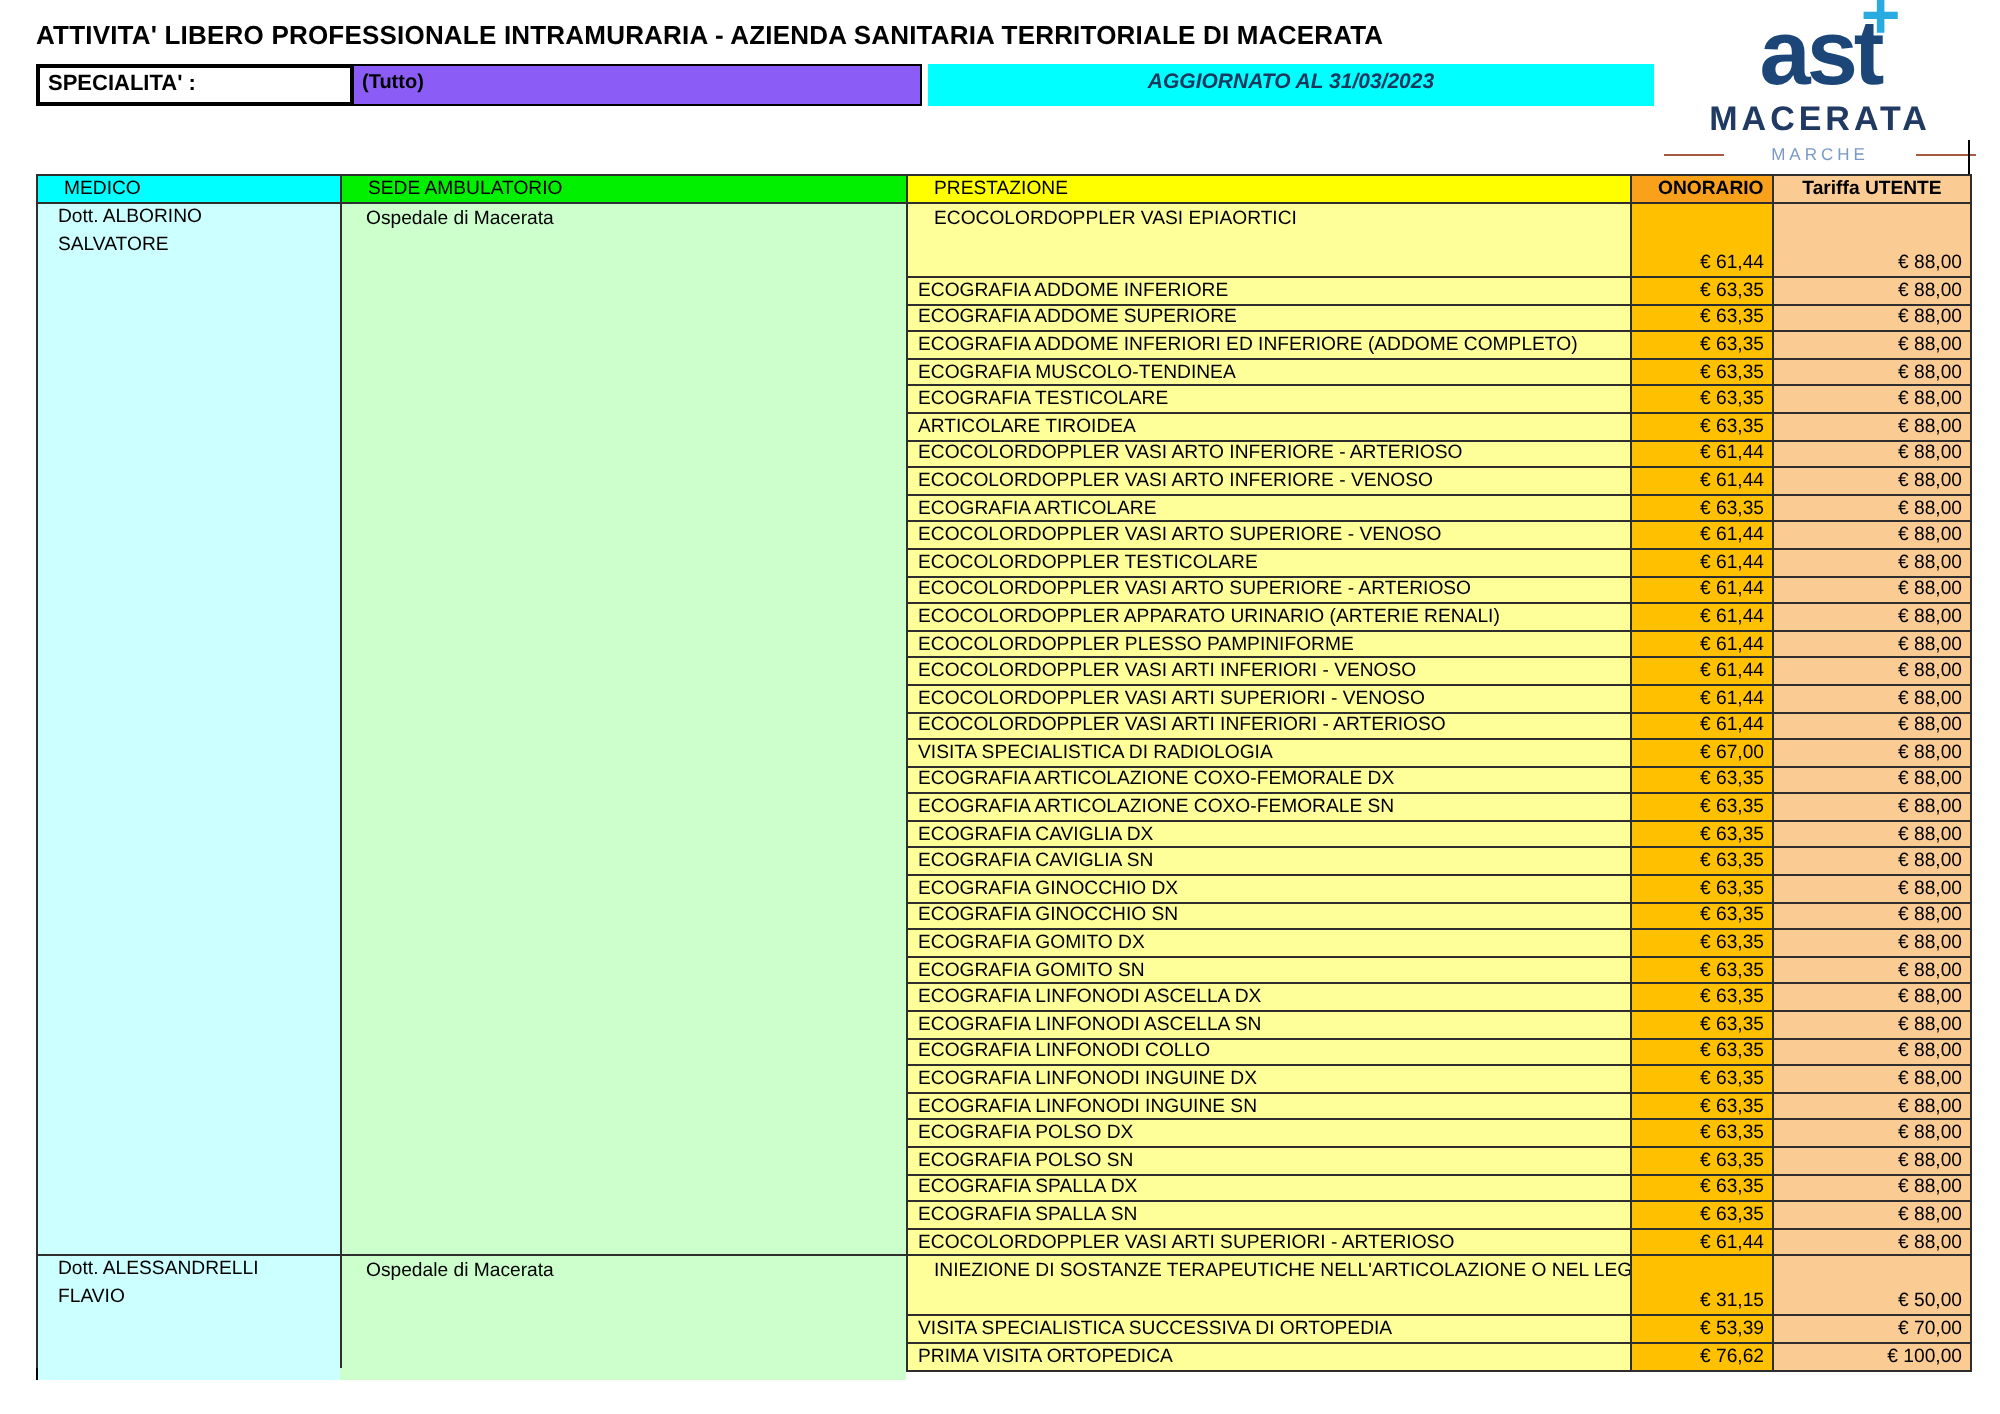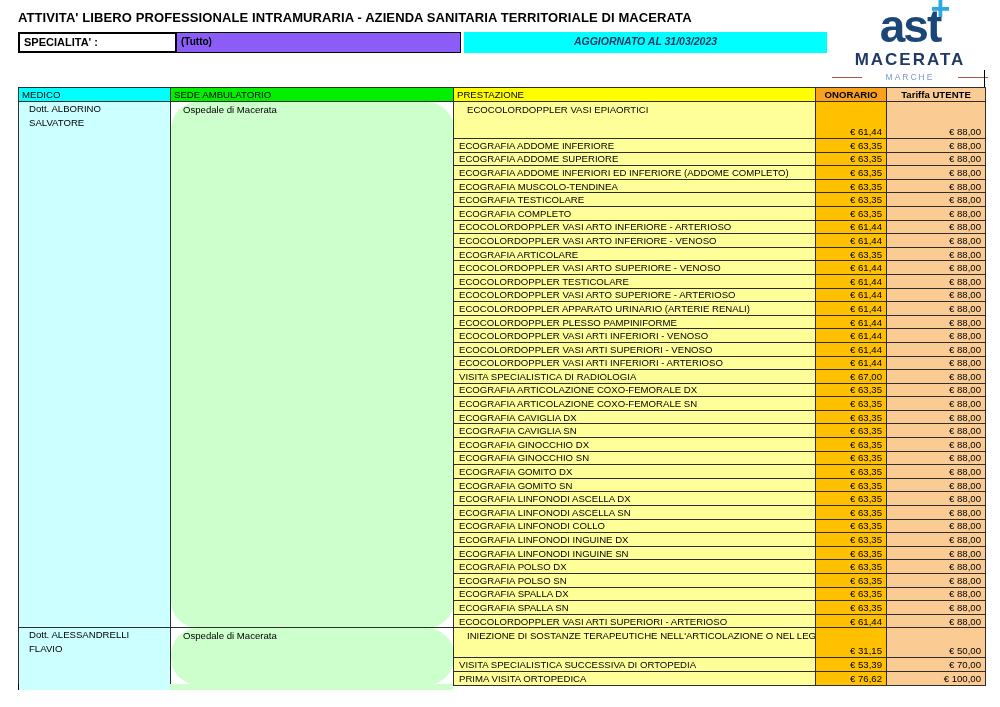--- a/index.html
+++ b/index.html
@@ -21,33 +21,33 @@
   .logo-region { display:flex; align-items:center; justify-content:space-between; gap:4px; margin-top:2px; }
   .logo-region .rtext { font-size:8.5px; color:#7A99C4; letter-spacing:2px; }
   .logo-region .rline { width:30px; height:1px; background:#A85A40; }
 
   .edge-line { position:absolute; left:984px; top:70px; width:1px; height:17px; background:#000; }
 
   table.sheet { position:absolute; left:18px; top:87px; border-collapse:collapse; table-layout:fixed; width:967px; border:1px solid #000; }
   .sheet col.c-med { width:152px; } .sheet col.c-sede { width:283px; } .sheet col.c-pre { width:362px; } .sheet col.c-on { width:71px; } .sheet col.c-tar { width:99px; }
   .sheet th, .sheet td { border:1px solid #2e2e2e; font-size:9.6px; overflow:hidden; white-space:nowrap; }
   .sheet thead tr { height:14px; }
-  .sheet th { text-align:left; font-weight:normal; padding:0 3px; }
+  .sheet th { text-align:left; font-weight:normal; padding:0 13px; }
   th.h-med { background:#00FFFF; }
   th.h-sede { background:#00F000; }
   th.h-pre { background:#FFFF00; }
   th.h-on { background:#F9A11B; font-weight:bold; text-align:center; }
   th.h-tar { background:#FBCB94; font-weight:bold; text-align:center; }
 
   .sheet tbody tr { height:13.6px; }
   .sheet tbody tr.tall-a { height:37px; }
   .sheet tbody tr.tall-b { height:30px; }
 
   td.medico-cell { background:#CCFFFF; vertical-align:top; font-weight:normal; padding:0 3px 0 10px; line-height:14px;margin-top:46px; }
-  td.sede-cell { background:#CCFFCC; vertical-align:top; padding:2px 3px 0 12px;border-radius:27px; }
+  td.sede-cell { background:#CCFFCC; vertical-align:top; padding:2px 3px 0 12px; }
   td.prest { background:#FFFF9A; padding:0 3px 0 5px; }
   td.prest.tall-prest { vertical-align:top; padding-top:2px; padding-left:13px; }
   td.onor { background:#FFC000; text-align:right; padding:0 4px; }
   td.tar { background:#FBCB94; text-align:right; padding:0 4px; }
   tr.tall-a td.onor, tr.tall-a td.tar, tr.tall-b td.onor, tr.tall-b td.tar { vertical-align:bottom; padding-bottom:1px; }
 
   .continuation { position:absolute; left:18px; top:684px; display:flex; height:6px; }
   .cont-med { width:152px; background:#CCFFFF; border-left:1px solid #000; }
   .cont-sede { width:283px; background:#CCFFCC; }
 </style>
@@ -123,21 +123,21 @@
           <td class="prest">ECOGRAFIA MUSCOLO-TENDINEA</td>
           <td class="onor">€ 63,35</td>
           <td class="tar">€ 88,00</td>
         </tr>
         <tr>
           <td class="prest">ECOGRAFIA TESTICOLARE</td>
           <td class="onor">€ 63,35</td>
           <td class="tar">€ 88,00</td>
         </tr>
         <tr>
-          <td class="prest">ECOGRAFIA COMPLETO</td>
+          <td class="prest">ARTICOLARE TIROIDEA</td>
           <td class="onor">€ 63,35</td>
           <td class="tar">€ 88,00</td>
         </tr>
         <tr>
           <td class="prest">ECOCOLORDOPPLER VASI ARTO INFERIORE - ARTERIOSO</td>
           <td class="onor">€ 61,44</td>
           <td class="tar">€ 88,00</td>
         </tr>
         <tr>
           <td class="prest">ECOCOLORDOPPLER VASI ARTO INFERIORE - VENOSO</td>

